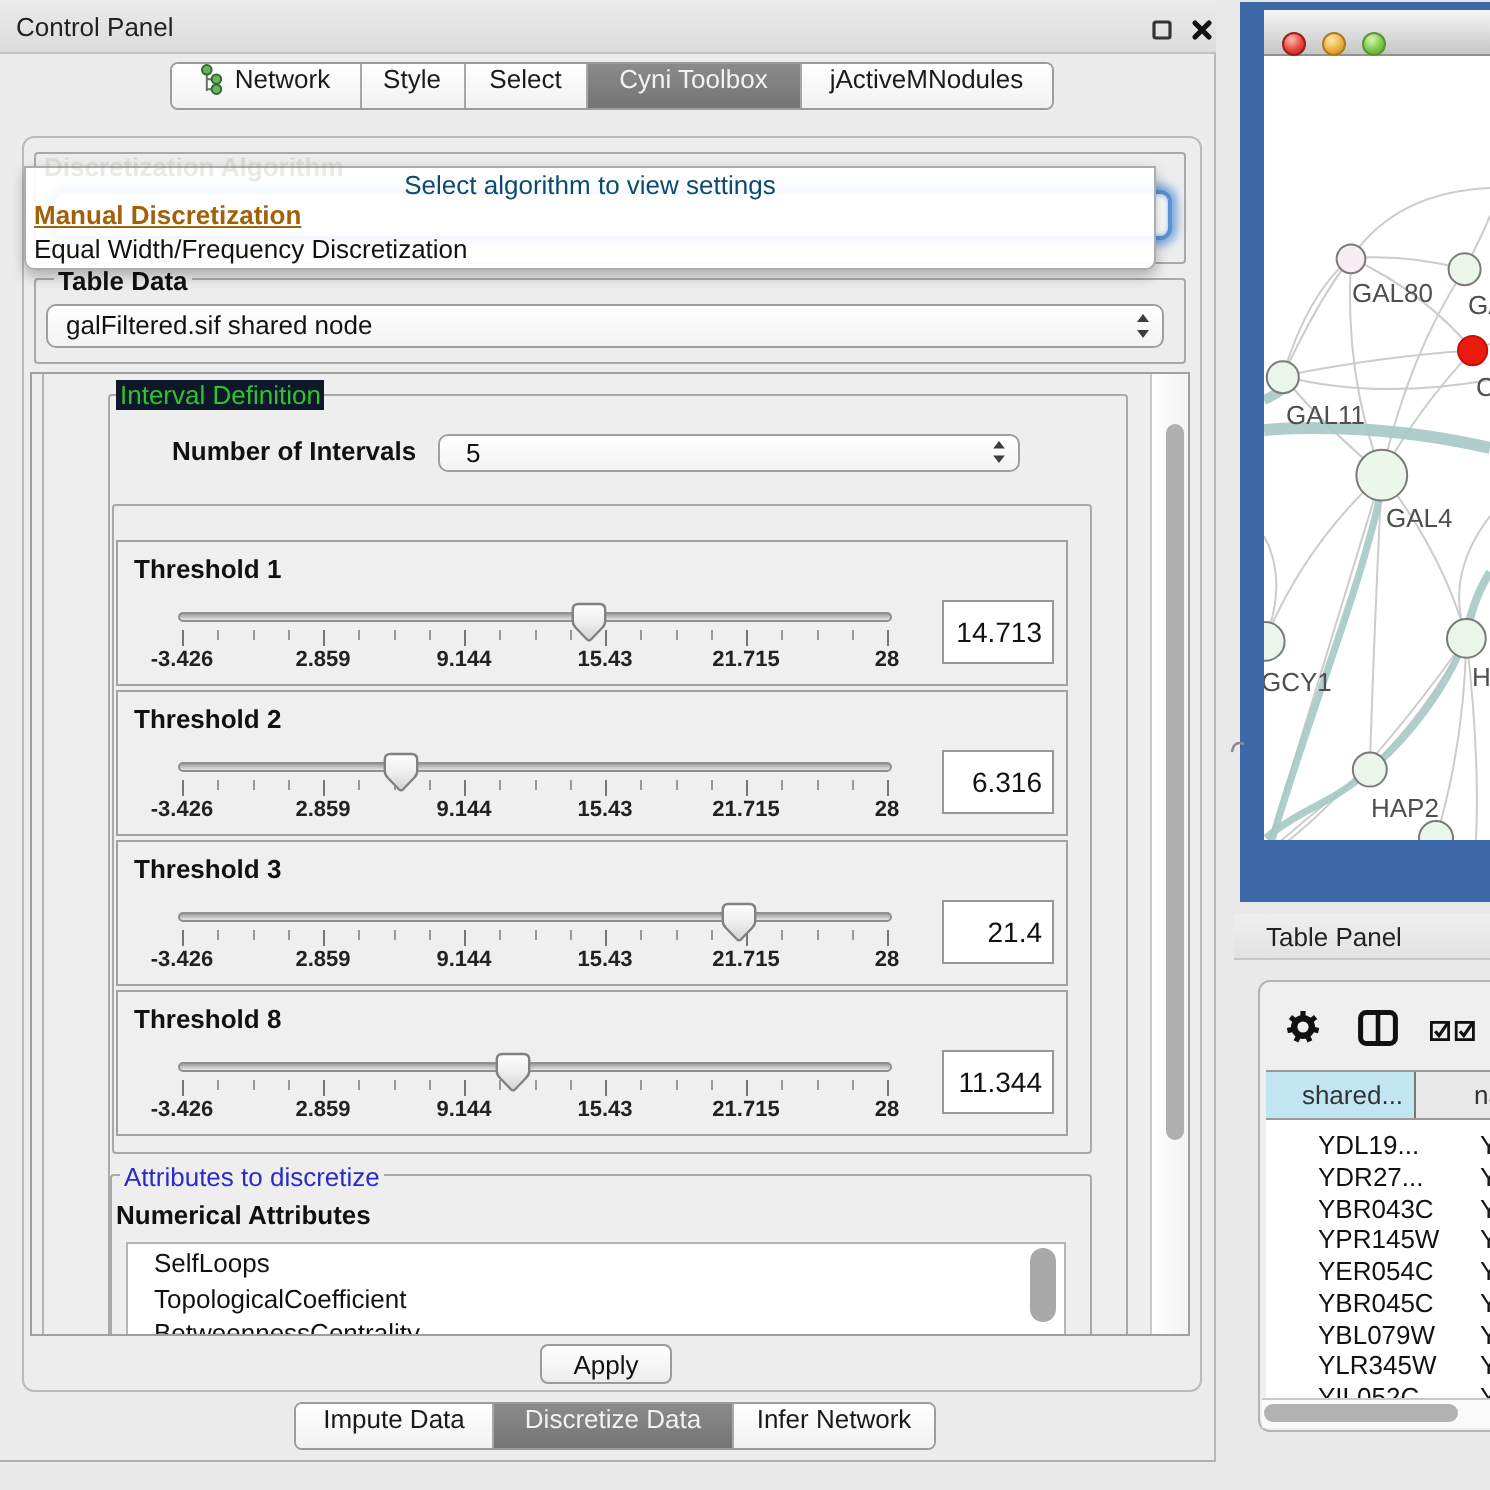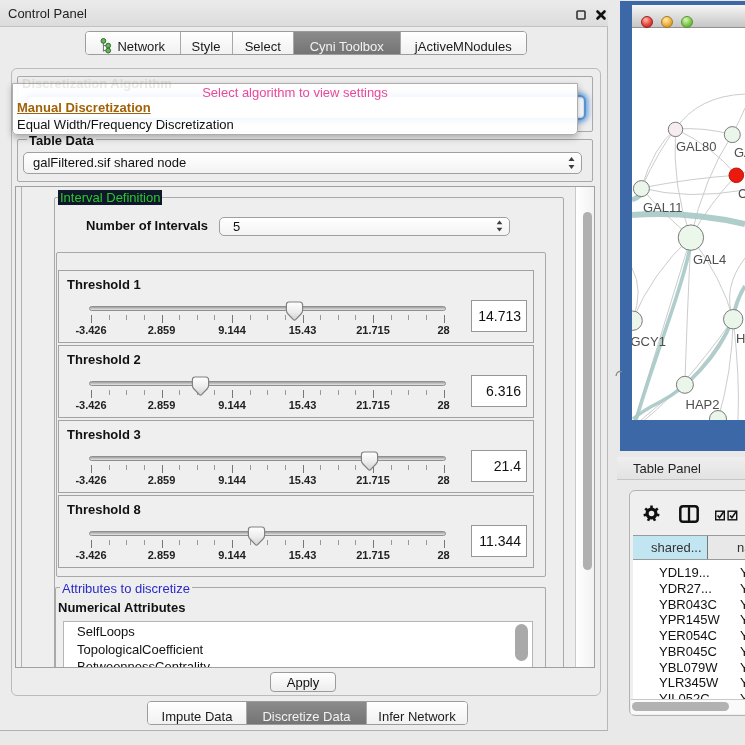--- a/index.html
+++ b/index.html
@@ -6,21 +6,21 @@
   html,body { width:745px; height:745px; background:#e9e9e9; font-family:"Liberation Sans", sans-serif; overflow:hidden; position:relative; }
   .abs { position:absolute; }
   .b { font-weight:bold; }
   
   #cpwin { left:0; top:0; width:608px; height:731px; background:#ececec; border-right:1px solid #b8b8b8; border-bottom:1px solid #b0b0b0; }
   #cptitle { left:0; top:0; width:608px; height:27px; background:linear-gradient(#ebebeb,#dcdcdc); border-bottom:1px solid #c2c2c2; }
   #cptitle .t { position:absolute; left:8px; top:6px; font-size:13px; color:#222; }
   .titleicon { position:absolute; top:10px; }
   
   .seg { position:absolute; display:flex; height:24px; background:#fff; border:1px solid #9c9c9c; border-radius:4px; overflow:hidden; }
-  .seg .s { display:flex; align-items:flex-end; justify-content:center; font-size:13px; color:#1a1a1a; border-right:1px solid #a8a8a8; background:linear-gradient(#ffffff,#f1f1f1); white-space:nowrap; }
+  .seg .s { display:flex; align-items:flex-start; justify-content:center; font-size:13px; color:#1a1a1a; border-right:1px solid #a8a8a8; background:linear-gradient(#ffffff,#f1f1f1); white-space:nowrap; }
   .seg .s:last-child { border-right:none; }
   .seg .sel { background:linear-gradient(#8b8b8b,#747474); color:#f2f2f2; }
   
   #mainpanel { left:11px; top:68px; width:590px; height:628px; background:#ededed; border:1px solid #bbbbbb; border-radius:6px; }
   .groupbox { position:absolute; border:1px solid #a9a9a9; border-radius:2px; }
   .grouptitle { position:absolute; font-size:13px; background:transparent; padding:0 2px; }
   .combo { position:absolute; background:linear-gradient(#ffffff,#f3f3f3); border:1px solid #9f9f9f; border-radius:5px; font-size:13px; color:#111; }
   .combo .tx { position:absolute; left:9px; top:2px; }
   .combo svg { position:absolute; right:6px; top:50%; transform:translateY(-50%); }
   
@@ -210,21 +210,21 @@
 
   <div class="seg" style="left:147px; top:701px;">
     <div class="s" style="width:99px;">Impute Data</div>
     <div class="s sel" style="width:120px;">Discretize Data</div>
     <div class="s" style="width:100px;">Infer Network</div>
   </div>
 </div>
 
 <div class="abs" style="left:22px; top:76px; width:200px; font-size:13px; font-weight:bold; color:rgba(134,129,112,0.17); z-index:5;">Discretization Algorithm</div>
 <div class="abs" id="popup" style="z-index:4;">
-  <div style="position:absolute; left:0; top:1px; width:100%; text-align:center; font-size:13px; color:#ec4899;">Select algorithm to view settings</div>
+  <div style="position:absolute; left:0; top:1px; width:100%; text-align:center; font-size:13px; color:#0c4a6e;">Select algorithm to view settings</div>
   <div style="position:absolute; left:4px; top:15.5px; font-size:13px; font-weight:bold; color:#a16207;text-decoration:underline;">Manual Discretization</div>
   <div style="position:absolute; left:4px; top:33px; font-size:13px; color:#111;">Equal Width/Frequency Discretization</div>
 </div>
 
 <div class="abs" id="netwin"></div>
 <div class="abs" id="nettitle">
   <div class="light" style="left:9px;  background:radial-gradient(circle at 38% 28%, #fca8a0 8%, #e8453a 55%, #b02418); border:1px solid #992019;"></div>
   <div class="light" style="left:29px; background:radial-gradient(circle at 38% 28%, #ffe3a0 8%, #ecb13c 55%, #bd851f); border:1px solid #a87c20;"></div>
   <div class="light" style="left:49px; background:radial-gradient(circle at 38% 28%, #ccf0a8 8%, #7cc94a 55%, #52942c); border:1px solid #5b9433;"></div>
 </div>

